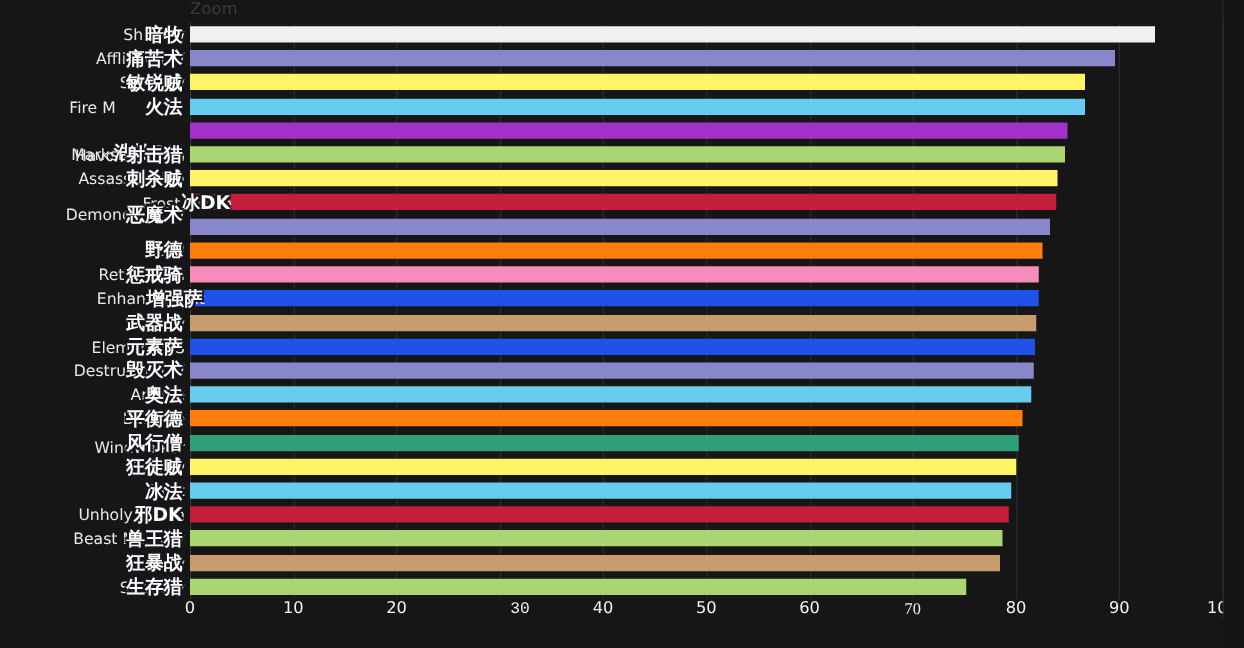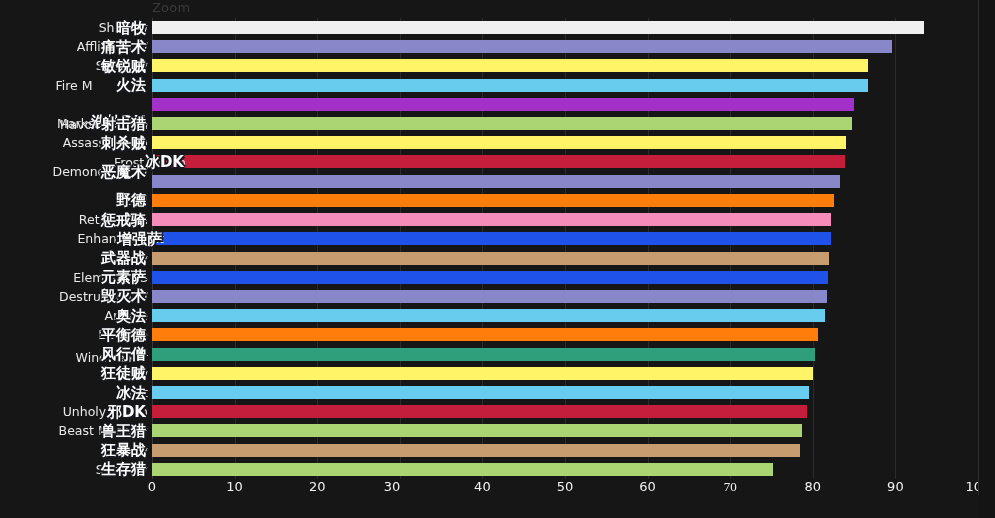--- a/index.html
+++ b/index.html
@@ -329,21 +329,21 @@
       <div class="ylabel-row" style="top: 441.792px;">
         <span class="ylabel-en">Subtlety</span>
         <span class="ylabel-cn">生存猎</span>
       </div>
     </div>
 
   <div id="xaxis">
       <div class="xtick" style="left: 0px;">0</div>
       <div class="xtick" style="left: 82.6px;">10</div>
       <div class="xtick" style="left: 165.2px;">20</div>
-      <div class="xtick" style="left: 240px;">30</div>
+      <div class="xtick" style="left: 264px; font-family: Liberation Mono, monospace;">30</div>
       <div class="xtick" style="left: 330.4px;">40</div>
       <div class="xtick" style="left: 413px;">50</div>
       <div class="xtick" style="left: 495.6px;">60</div>
       <div class="xtick" style="left: 578.2px; font-family: Liberation Serif, serif;">70</div>
       <div class="xtick" style="left: 660.8px;">80</div>
       <div class="xtick" style="left: 743.4px; text-align: right;">90</div>
       <div class="xtick" style="left: 826px;">100</div>
     </div>
 
 

